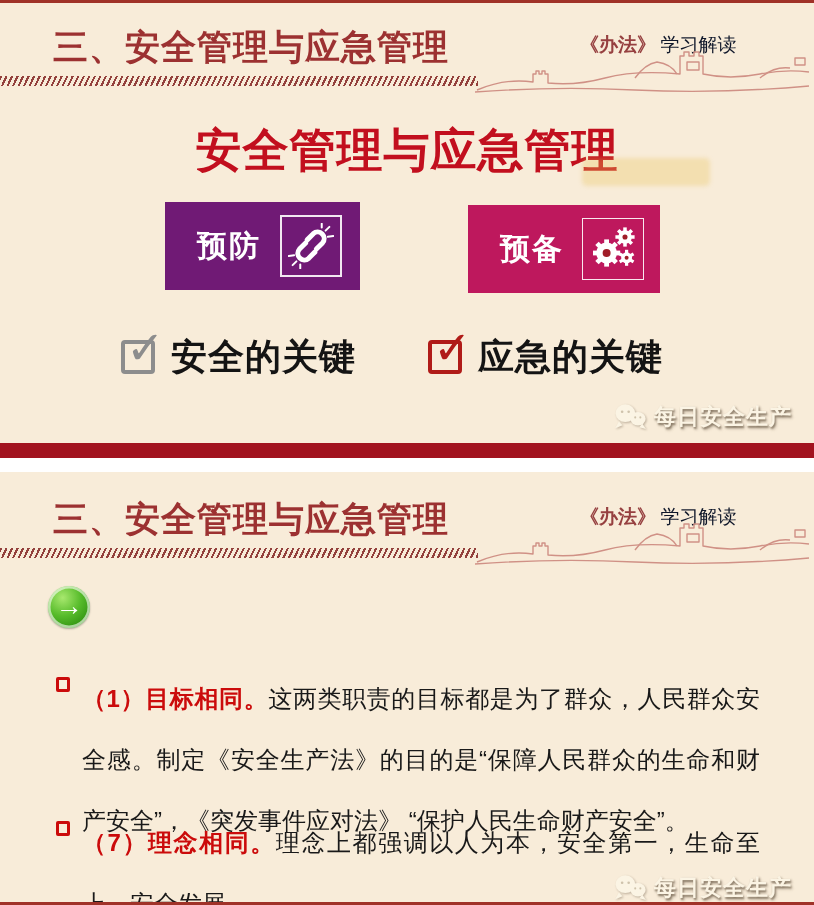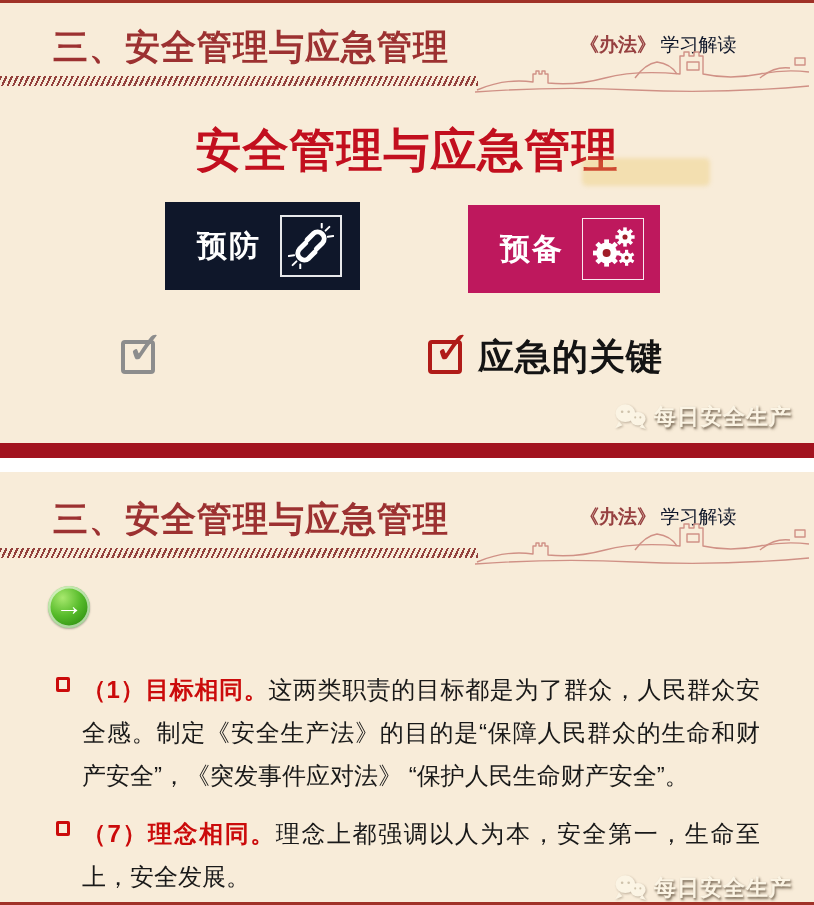--- a/index.html
+++ b/index.html
@@ -24,21 +24,21 @@
            background:repeating-linear-gradient(115deg,#93403c 0 2px, rgba(0,0,0,0) 2px 5px); }
   .wall { position:absolute; right:4px; top:44px; }
 
   
   .main-title { position:absolute; left:0; top:120px; width:100%; text-align:center;
                 font-size:46px; font-weight:700; color:#c20f1e; letter-spacing:1px; }
   .faint-mark { position:absolute; left:582px; top:158px; width:128px; height:28px;
                 background:rgba(233,196,90,.32); border-radius:5px; filter:blur(2px); }
 
   .infobox { position:absolute; height:88px; display:flex; align-items:center; }
-  .box-gray { left:165px; top:202px; width:195px; background:#0f172a; }
+  .box-gray { left:165px; top:202px; width:195px; background:#701a75; }
   .box-red  { left:468px; top:205px; width:192px; background:#be185d; }
   .infobox .blabel2 { color:#ffffff; font-size:30px; font-weight:700; margin-left:32px; letter-spacing:2px; }
   .icon-frame { position:absolute; top:13px; width:62px; height:62px; border:2px solid rgba(255,255,255,.9);
                 display:flex; align-items:center; justify-content:center; }
   .box-gray .icon-frame { right:18px; }
   .box-red  .icon-frame { right:16px; border-width:1px; }
 
   .check-row { position:absolute; left:0; top:330px; width:100%; height:54px; }
   .check-item { position:absolute; display:flex; align-items:center; height:54px; }
   .check-item.c1 { left:121px; }
@@ -61,21 +61,21 @@
             box-shadow:inset 0 0 0 2.5px rgba(255,255,255,.6), 0 1px 2px rgba(0,0,0,.3);
             display:flex; align-items:center; justify-content:center; }
   .garrow .ar { color:#ffffff; font-size:27px; font-weight:700; margin-top:-2px; }
   .sec-heading { position:absolute; left:112px; top:121px; font-size:29px; font-weight:700;
                  color:#c10a12; letter-spacing:1.5px; white-space:nowrap; }
 
   .bullet { position:absolute; left:56px; width:710px; }
   .b1 { top:196px; } .b2 { top:340px; }
   .bsq { position:absolute; left:0; top:9px; width:14px; height:15px; border:3.5px solid #cb0b0b;
          border-radius:2px; }
-  .btxt { margin-left:26px; width:678px; font-size:24px; line-height:43px; color:#191919;
+  .btxt { margin-left:26px; width:678px; font-size:24px; line-height:61px; color:#191919;
           text-align:justify; }
   .btxt .blabel { color:#cb0b0b; font-weight:700; }
 </style>
 </head>
 <body>
 
 <div class="page">
 
   <section class="slide slide1">
     <div class="topline"></div>
@@ -162,20 +162,21 @@
           </g>
         </svg>
       </span>
     </div>
 
     <div class="check-row">
       <div class="check-item c1">
         <span class="cbx gray">
           <span class="tick">✓</span>
         </span>
+        <span class="clabel">安全的关键</span>
       </div>
       <div class="check-item c2">
         <span class="cbx red">
           <span class="tick">✓</span>
         </span>
         <span class="clabel">应急的关键</span>
       </div>
     </div>
 
     <div class="wm wm1">

